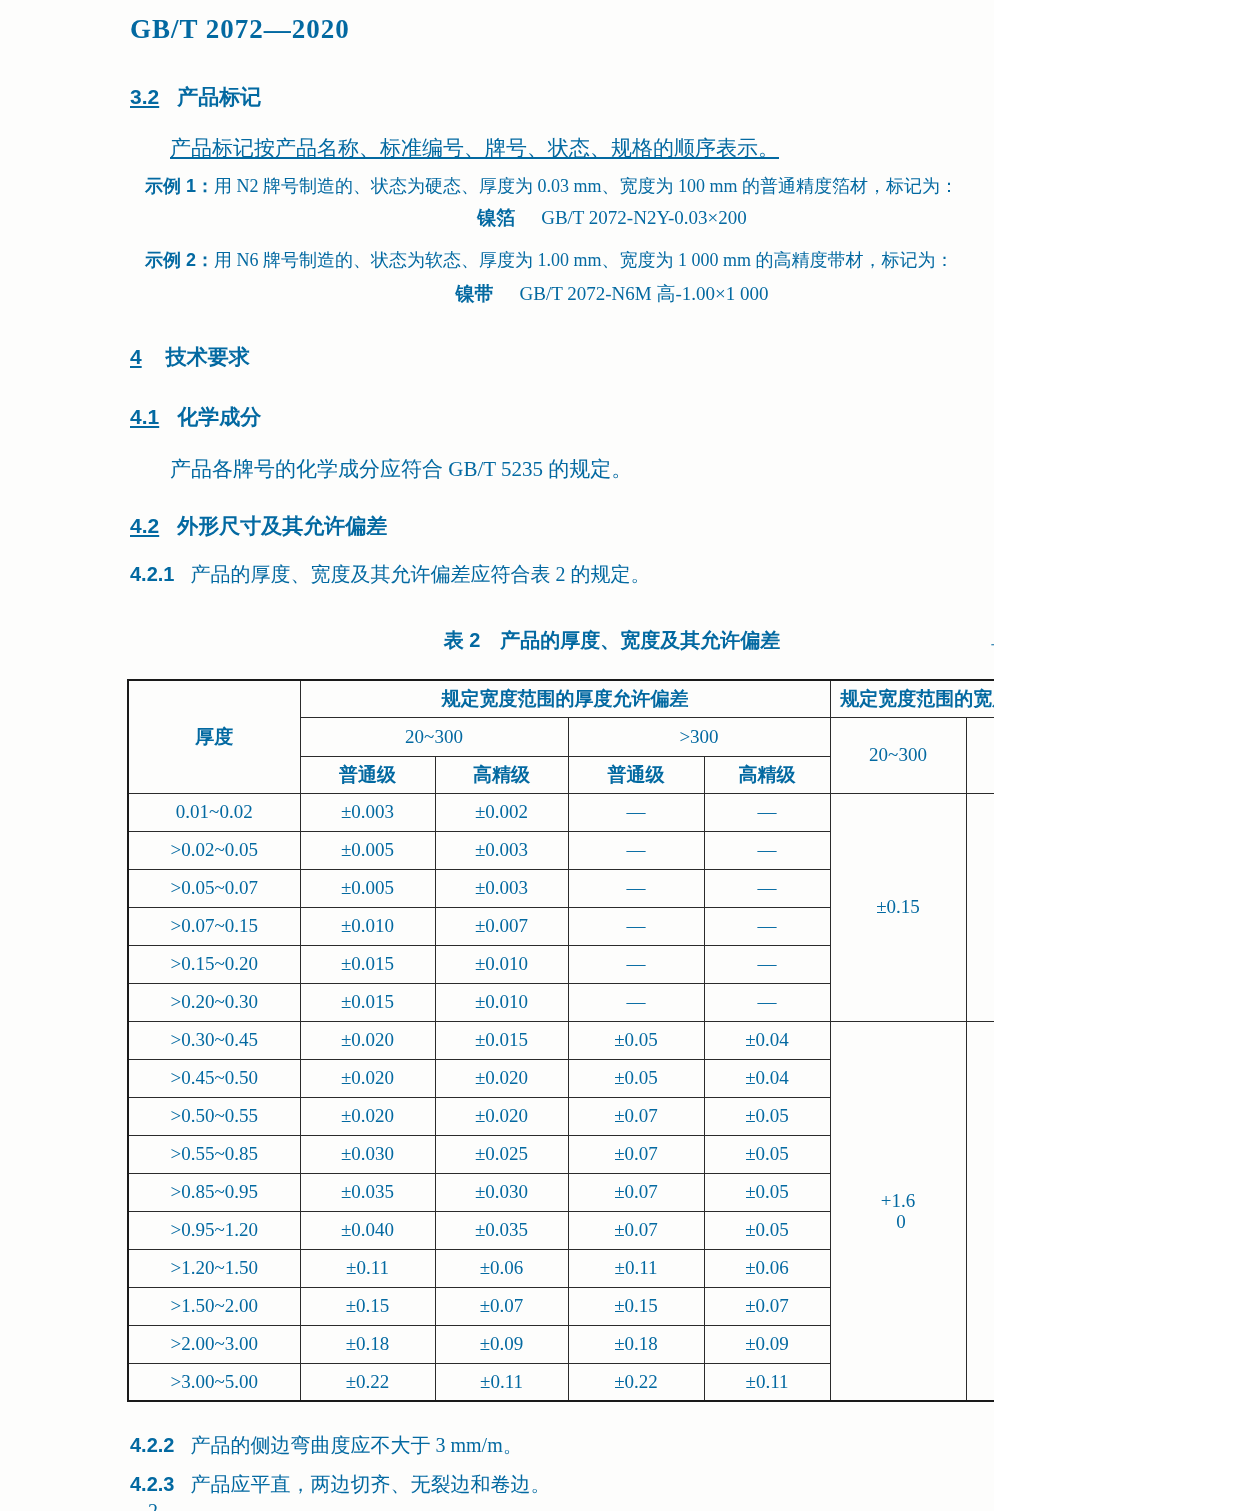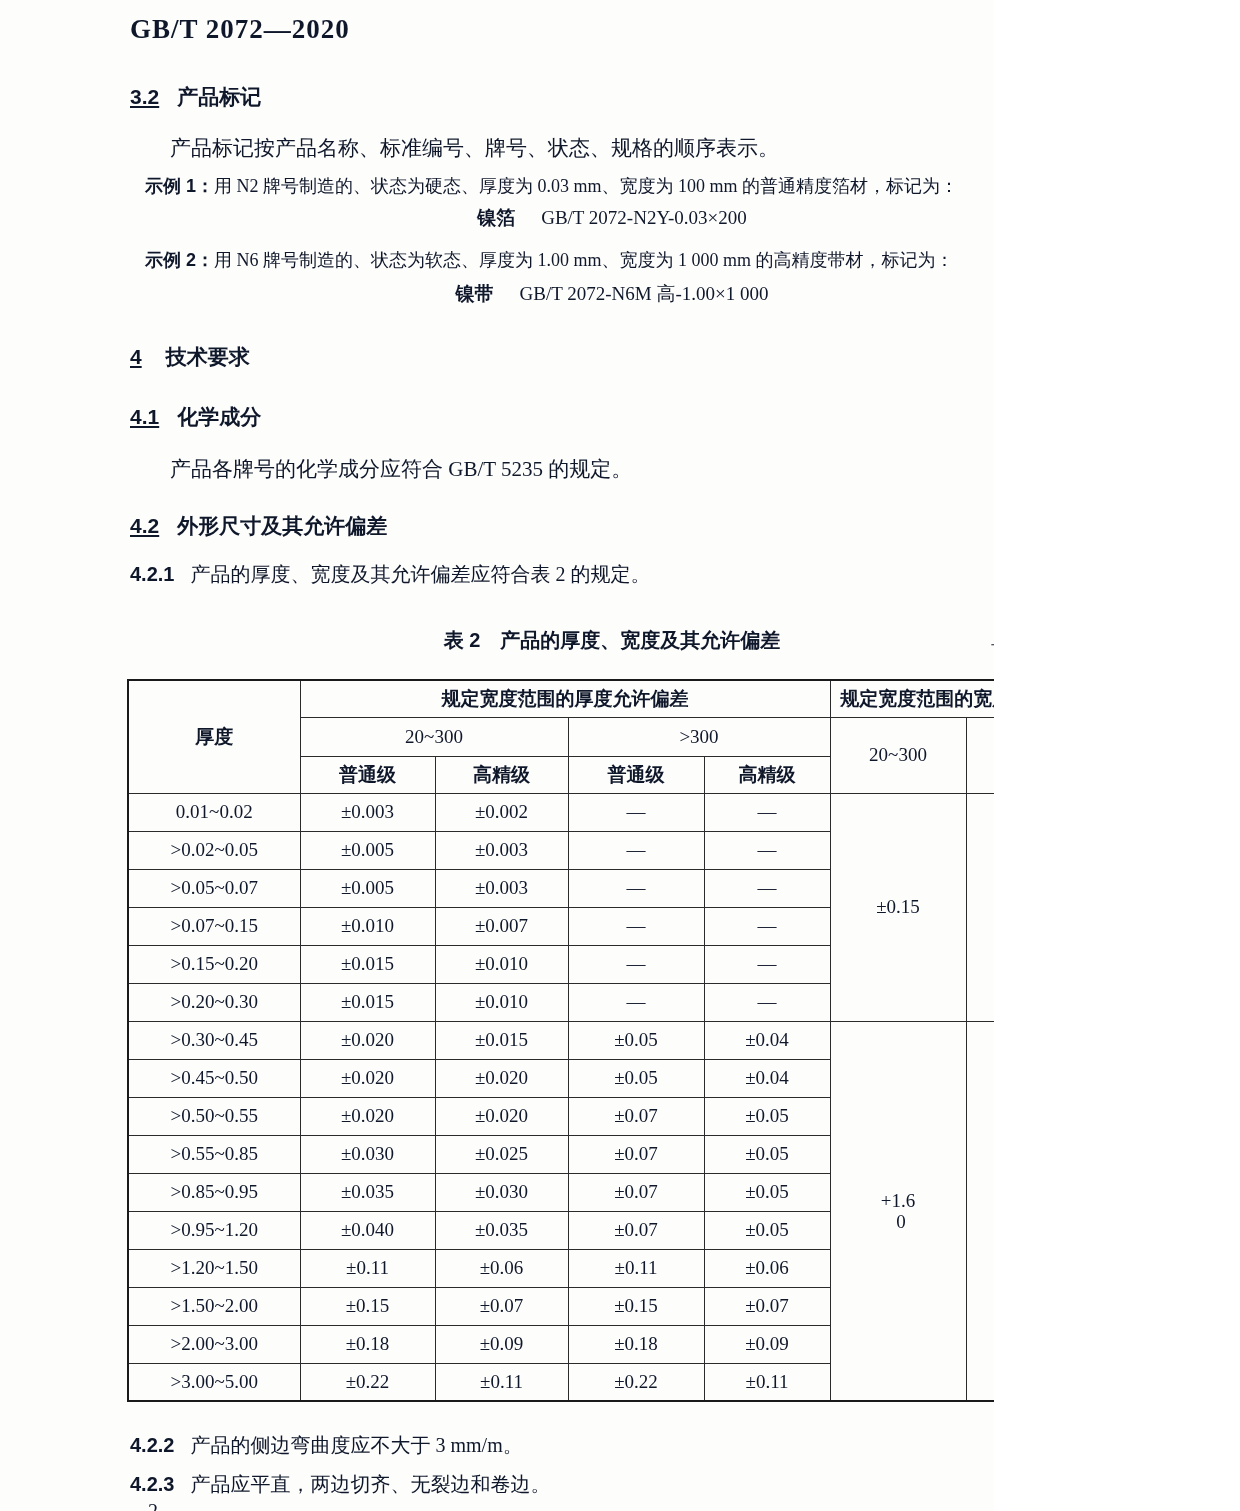--- a/index.html
+++ b/index.html
@@ -1,20 +1,20 @@
 <!DOCTYPE html>
 <html><head>
 <meta charset="utf-8">
 <style>
   html,body { margin:0; padding:0; background:#ffffff; }
   .page {
     position:relative;
     width:994px; height:1511px;
     background:#fdfdfc;
-    color:#0f172a;
+    color:#0369a1;
     font-family:"Liberation Serif", serif;
     overflow:hidden;
   }
   .content { position:absolute; left:127px; top:0; width:970px; }
 
   .doc-number {
     margin:14px 0 0 3px;
     font-family:"Liberation Serif", serif;
     font-weight:bold;
     font-size:27px;
@@ -110,21 +110,21 @@
   td.dev-stack .lower { padding-left:6px; }
 
   .page-number {
     margin-left:21px;
     font-size:20px;
     line-height:24px;
   }
 
   
   .mt-h32   { margin-top:40px; }
-  .mt-p32   { margin-top:25px; }
+  .mt-p32   { margin-top:25px;text-decoration:underline; }
   .mt-ex1   { margin-top:12px; }
   .mt-mk1   { margin-top:8px;  }
   .mt-ex2   { margin-top:18px; }
   .mt-mk2   { margin-top:10px; }
   .mt-h4    { margin-top:38px; }
   .mt-h41   { margin-top:34px; }
   .mt-p41   { margin-top:26px; }
   .mt-h42   { margin-top:30px; }
   .mt-c421  { margin-top:22px; }
   .mt-cap   { margin-top:40px; }

